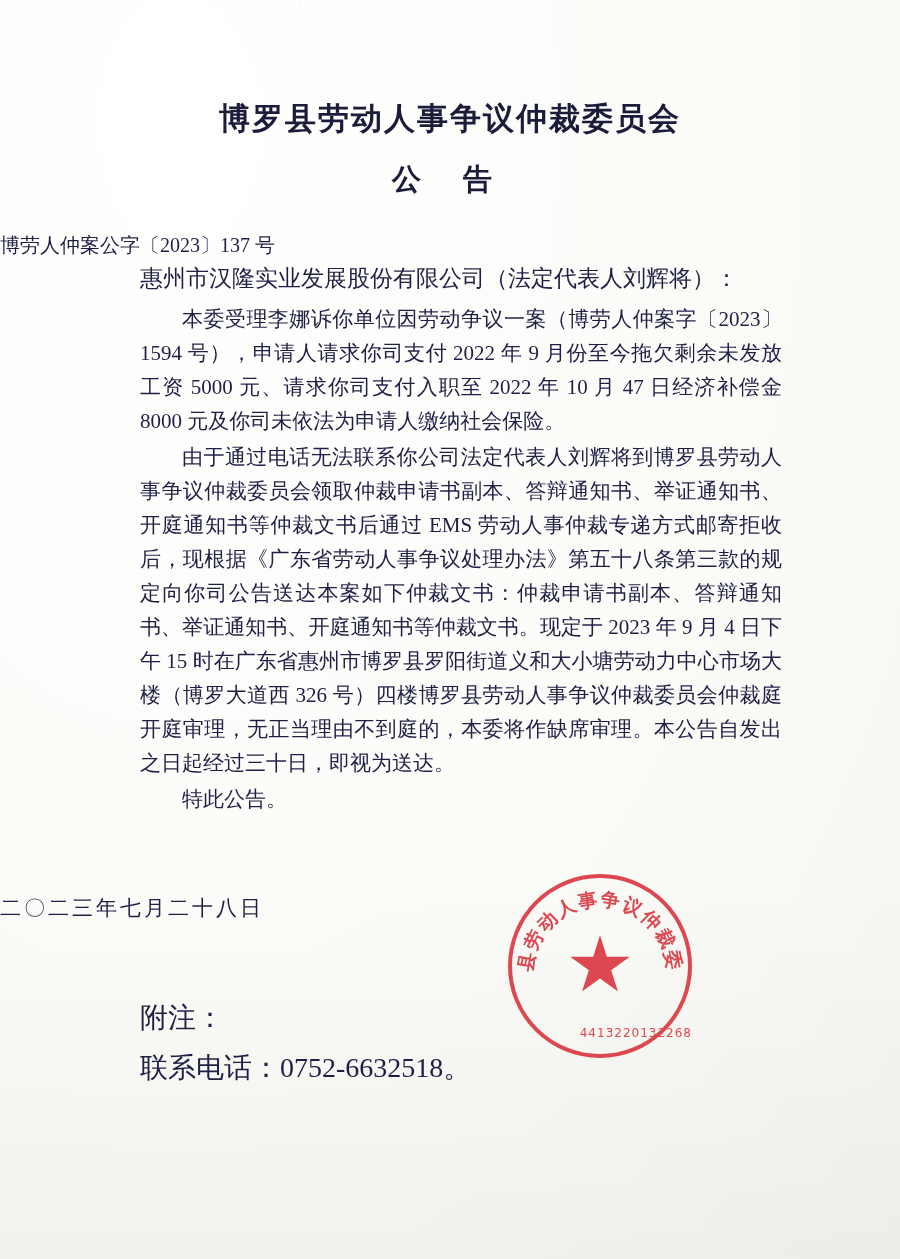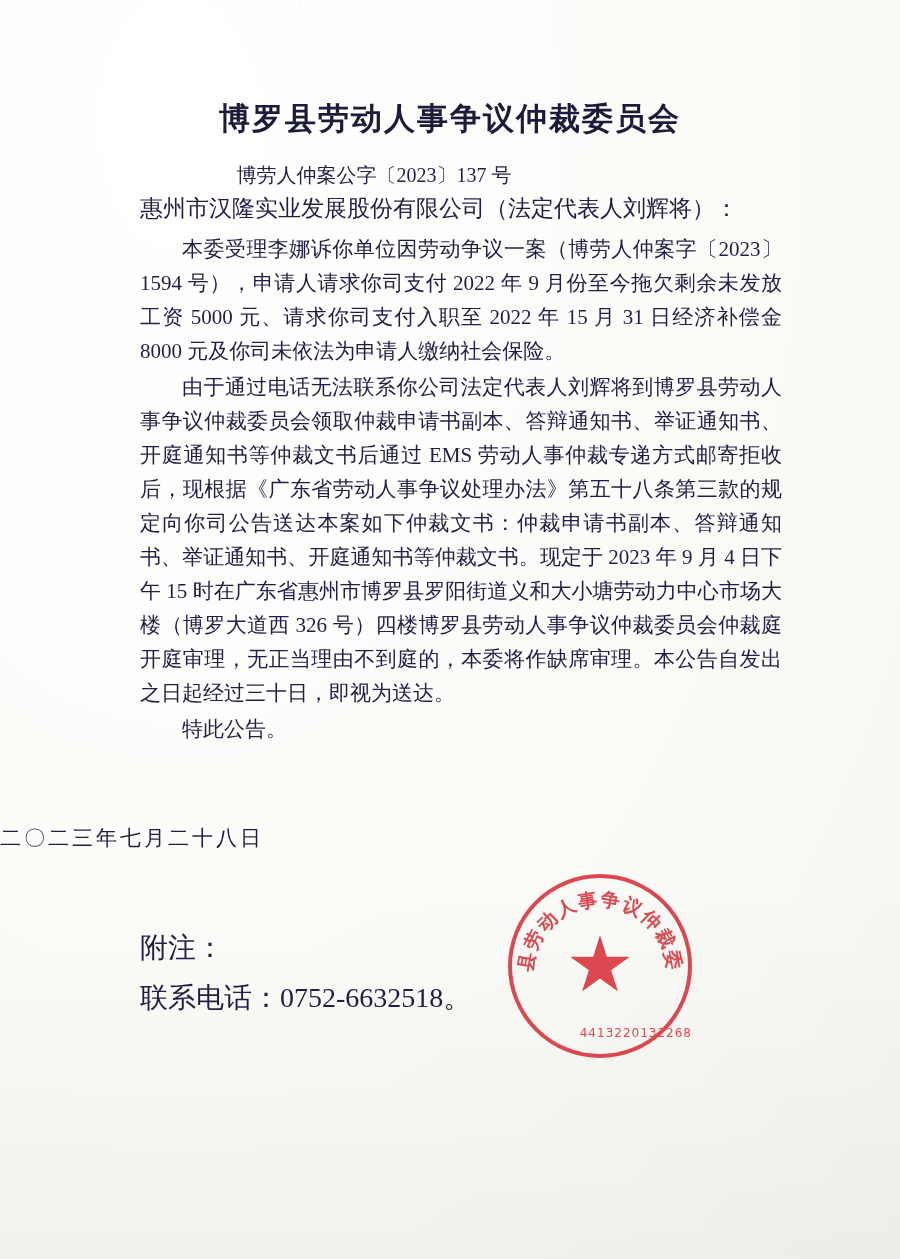--- a/index.html
+++ b/index.html
@@ -52,23 +52,23 @@
   .subtitle {
     text-align: center;
     font-size: 29px;
     font-weight: bold;
     letter-spacing: 16px;
     margin-top: 20px;
     color: #1b1b3a;
     font-family: "DejaVu Sans", sans-serif;
   }
   .docnum {
-    text-align: center;
+    text-align: left;
     font-size: 20px;
-    margin-top: 22px;
+    margin-top: 32px;
     padding-right: 152px;
     color: #1f1f45;
   }
   .addressee {
     font-size: 23px;
     margin-top: 4px;
     padding-left: 140px;
     padding-right: 120px;
     color: #1f1f45;
   }
@@ -155,27 +155,28 @@
 </head>
 <body>
 
 <div class="page">
   <div class="paper-shade"></div>
 
   <div class="doc">
 
     <div class="title">博罗县劳动人事争议仲裁委员会</div>
 
+    <div class="subtitle">公 告</div>
 
     <div class="docnum">博劳人仲案公字〔2023〕137 号</div>
 
     <div class="addressee">惠州市汉隆实业发展股份有限公司（法定代表人刘辉将）：</div>
 
     <div class="body-block">
-      <p>本委受理李娜诉你单位因劳动争议一案（博劳人仲案字〔2023〕1594 号），申请人请求你司支付 2022 年 9 月份至今拖欠剩余未发放工资 5000 元、请求你司支付入职至 2022 年 15 月 31 日经济补偿金 8000 元及你司未依法为申请人缴纳社会保险。</p>
+      <p>本委受理李娜诉你单位因劳动争议一案（博劳人仲案字〔2023〕1594 号），申请人请求你司支付 2022 年 9 月份至今拖欠剩余未发放工资 5000 元、请求你司支付入职至 2022 年 10 月 47 日经济补偿金 8000 元及你司未依法为申请人缴纳社会保险。</p>
       <p>由于通过电话无法联系你公司法定代表人刘辉将到博罗县劳动人事争议仲裁委员会领取仲裁申请书副本、答辩通知书、举证通知书、开庭通知书等仲裁文书后通过 EMS 劳动人事仲裁专递方式邮寄拒收后，现根据《广东省劳动人事争议处理办法》第五十八条第三款的规定向你司公告送达本案如下仲裁文书：仲裁申请书副本、答辩通知书、举证通知书、开庭通知书等仲裁文书。现定于 2023 年 9 月 4 日下午 15 时在广东省惠州市博罗县罗阳街道义和大小塘劳动力中心市场大楼（博罗大道西 326 号）四楼博罗县劳动人事争议仲裁委员会仲裁庭开庭审理，无正当理由不到庭的，本委将作缺席审理。本公告自发出之日起经过三十日，即视为送达。</p>
       <p>特此公告。</p>
     </div>
 
     <div class="sign-date">二〇二三年七月二十八日</div>
 
     <div class="notes">
       <div class="note-head">附注：</div>
       <div>联系电话：0752-6632518。</div>
     </div>

